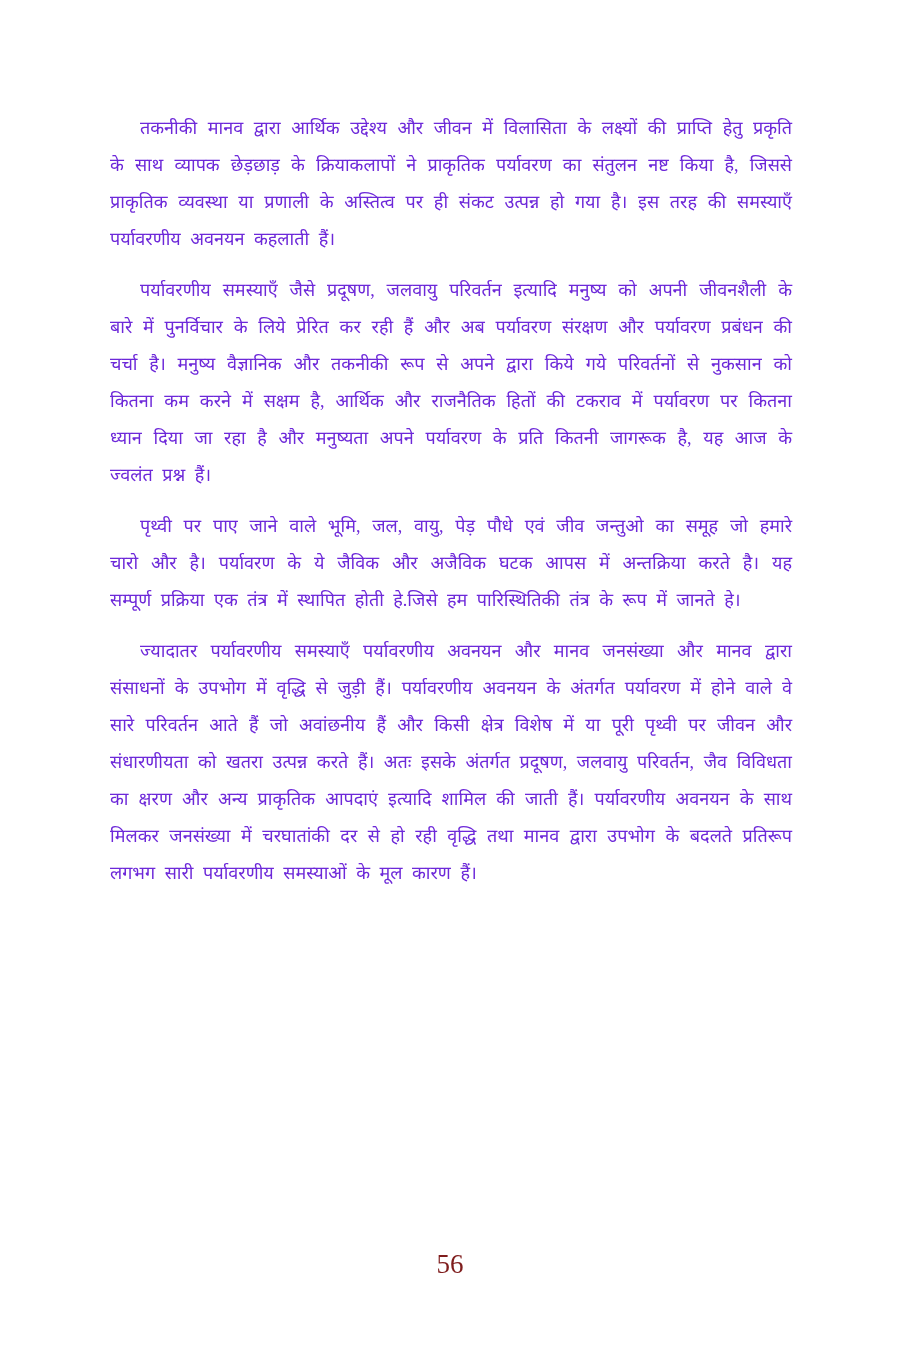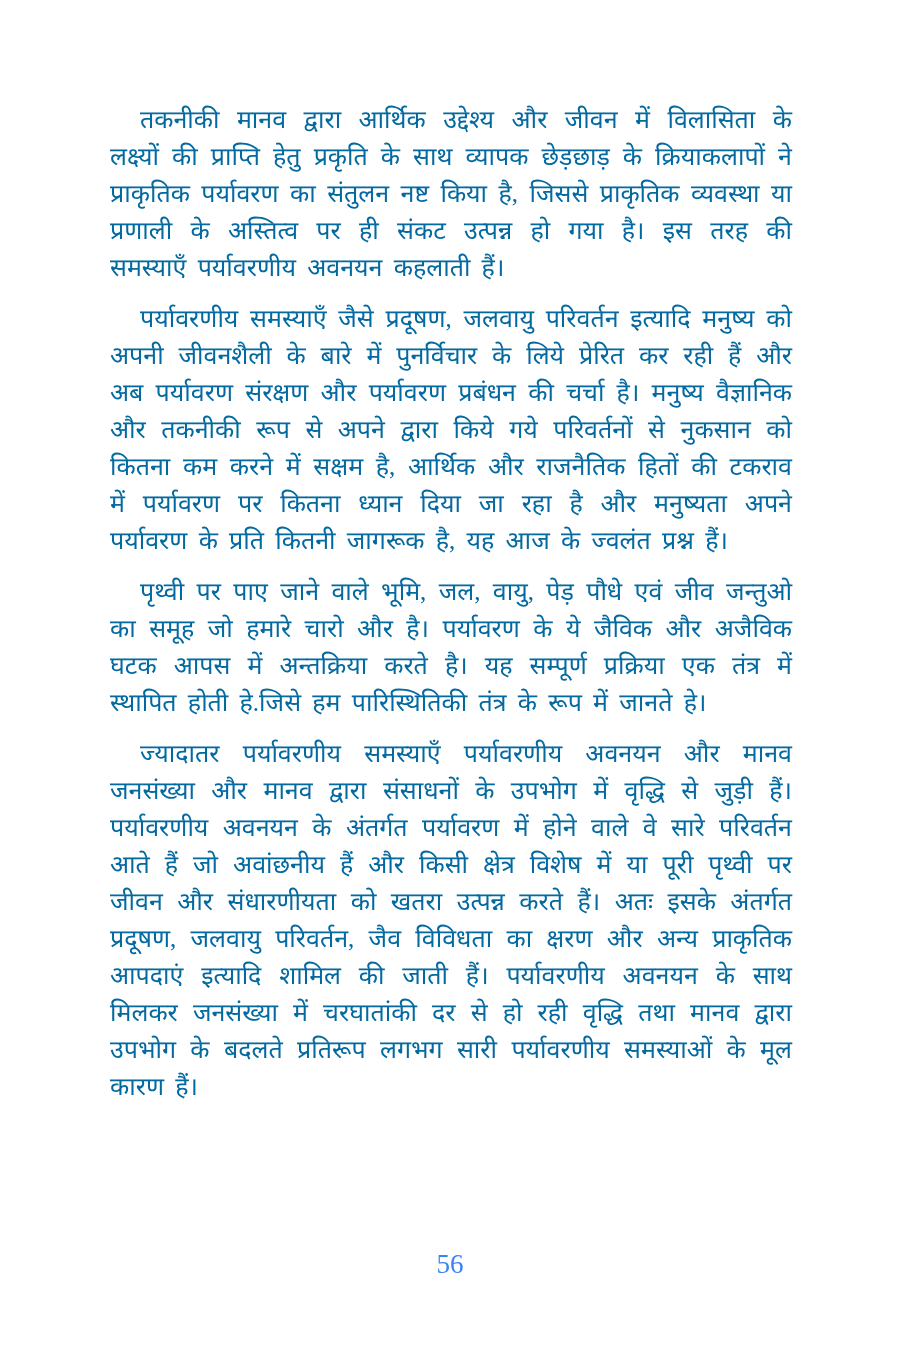--- a/index.html
+++ b/index.html
@@ -15,38 +15,38 @@
     overflow: hidden;
     font-family: "Liberation Serif", "DejaVu Sans", sans-serif;
   }
   .content {
     position: absolute;
     top: 98px;
     left: 110px;
     width: 682px;
   }
   .content p {
-    margin: 3px 0 14px 0;
-    font-size: 25px;
+    margin: 12px 0 14px 0;
+    font-size: 18px;
     line-height: 37px;
-    color: #0369a1;
+    color: #6d28d9;
     text-align: justify;
     text-indent: 30px;
     word-spacing: 5px;
     font-weight: 400;
   }
   .page-number {
     position: absolute;
     bottom: 70px;
     left: 0;
     right: 0;
     text-align: center;
     font-family: "Liberation Serif", serif;
     font-size: 27px;
-    color: #3b82f6;
+    color: #7f1d1d;
   }
 </style>
 </head>
 <body>
 
 <div class="page">
   <div class="content">
     <p>तकनीकी मानव द्वारा आर्थिक उद्देश्य और जीवन में विलासिता के लक्ष्यों की प्राप्ति हेतु प्रकृति के साथ व्यापक छेड़छाड़ के क्रियाकलापों ने प्राकृतिक पर्यावरण का संतुलन नष्ट किया है, जिससे प्राकृतिक व्यवस्था या प्रणाली के अस्तित्व पर ही संकट उत्पन्न हो गया है। इस तरह की समस्याएँ पर्यावरणीय अवनयन कहलाती हैं।</p>
     <p>पर्यावरणीय समस्याएँ जैसे प्रदूषण, जलवायु परिवर्तन इत्यादि मनुष्य को अपनी जीवनशैली के बारे में पुनर्विचार के लिये प्रेरित कर रही हैं और अब पर्यावरण संरक्षण और पर्यावरण प्रबंधन की चर्चा है। मनुष्य वैज्ञानिक और तकनीकी रूप से अपने द्वारा किये गये परिवर्तनों से नुकसान को कितना कम करने में सक्षम है, आर्थिक और राजनैतिक हितों की टकराव में पर्यावरण पर कितना ध्यान दिया जा रहा है और मनुष्यता अपने पर्यावरण के प्रति कितनी जागरूक है, यह आज के ज्वलंत प्रश्न हैं।</p>
     <p>पृथ्वी पर पाए जाने वाले भूमि, जल, वायु, पेड़ पौधे एवं जीव जन्तुओ का समूह जो हमारे चारो और है। पर्यावरण के ये जैविक और अजैविक घटक आपस में अन्तक्रिया करते है। यह सम्पूर्ण प्रक्रिया एक तंत्र में स्थापित होती हे.जिसे हम पारिस्थितिकी तंत्र के रूप में जानते हे।</p>

